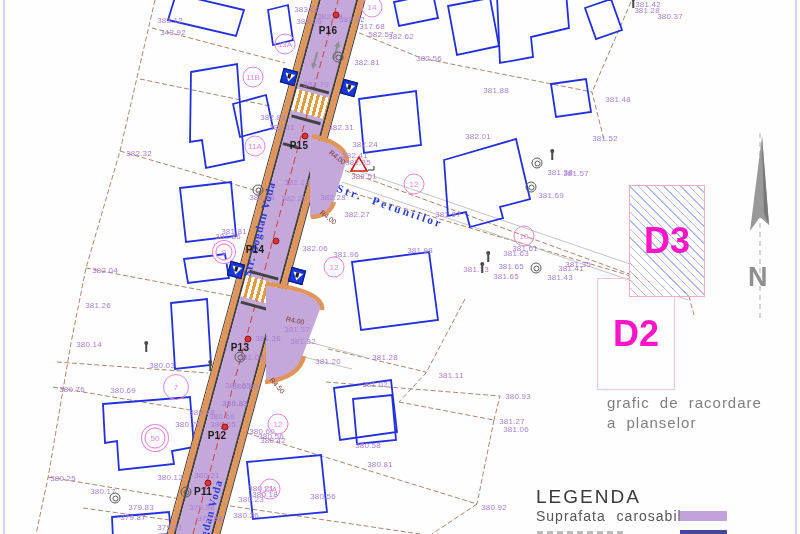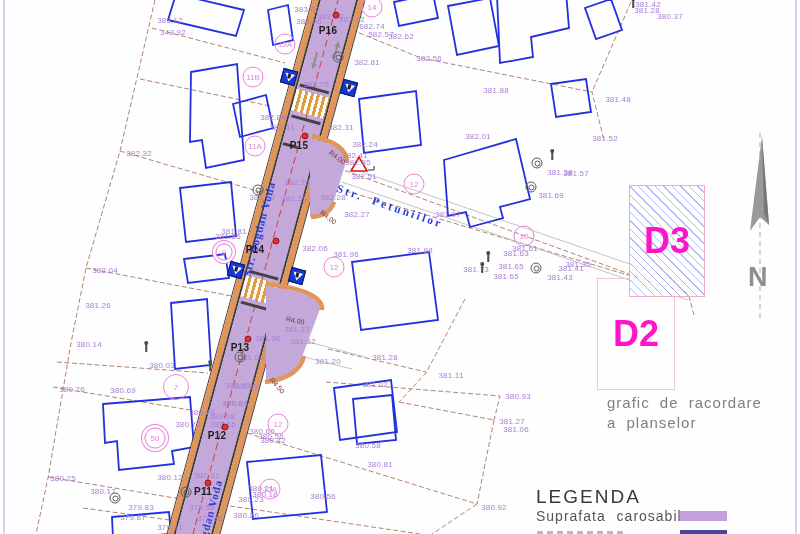--- a/index.html
+++ b/index.html
@@ -180,21 +180,21 @@
   <div class="street" style="left:390px;top:206px;--rot:19deg;font-size:11.5px;letter-spacing:2.5px;word-spacing:5px">Str. Petuniilor</div>
 
   <div id="overlay">
       <div class="elev" style="left: 170px; top: 20px;">383.12</div>
       <div class="elev" style="left: 173px; top: 32px;">343.92</div>
       <div class="elev" style="left: 139px; top: 153px;">382.32</div>
       <div class="elev" style="left: 307px; top: 9px;">383.02</div>
       <div class="elev" style="left: 309px; top: 21px;">383.06</div>
       <div class="elev" style="left: 330px; top: 16px;">382.98</div>
       <div class="elev" style="left: 352px; top: 19px;">382.92</div>
-      <div class="elev" style="left: 372px; top: 26px;">682.74</div>
+      <div class="elev" style="left: 372px; top: 26px;">317.68</div>
       <div class="elev" style="left: 381px; top: 34px;">582.57</div>
       <div class="elev" style="left: 401px; top: 36px;">382.62</div>
       <div class="elev" style="left: 429px; top: 58px;">382.56</div>
       <div class="elev" style="left: 367px; top: 62px;">382.81</div>
       <div class="elev" style="left: 316px; top: 84px;">382.70</div>
       <div class="elev" style="left: 273px; top: 117px;">382.84</div>
       <div class="elev" style="left: 282px; top: 127px;">382.51</div>
       <div class="elev" style="left: 341px; top: 127px;">382.31</div>
       <div class="elev" style="left: 365px; top: 144px;">382.24</div>
       <div class="elev" style="left: 355px; top: 155px;">382.41</div>

